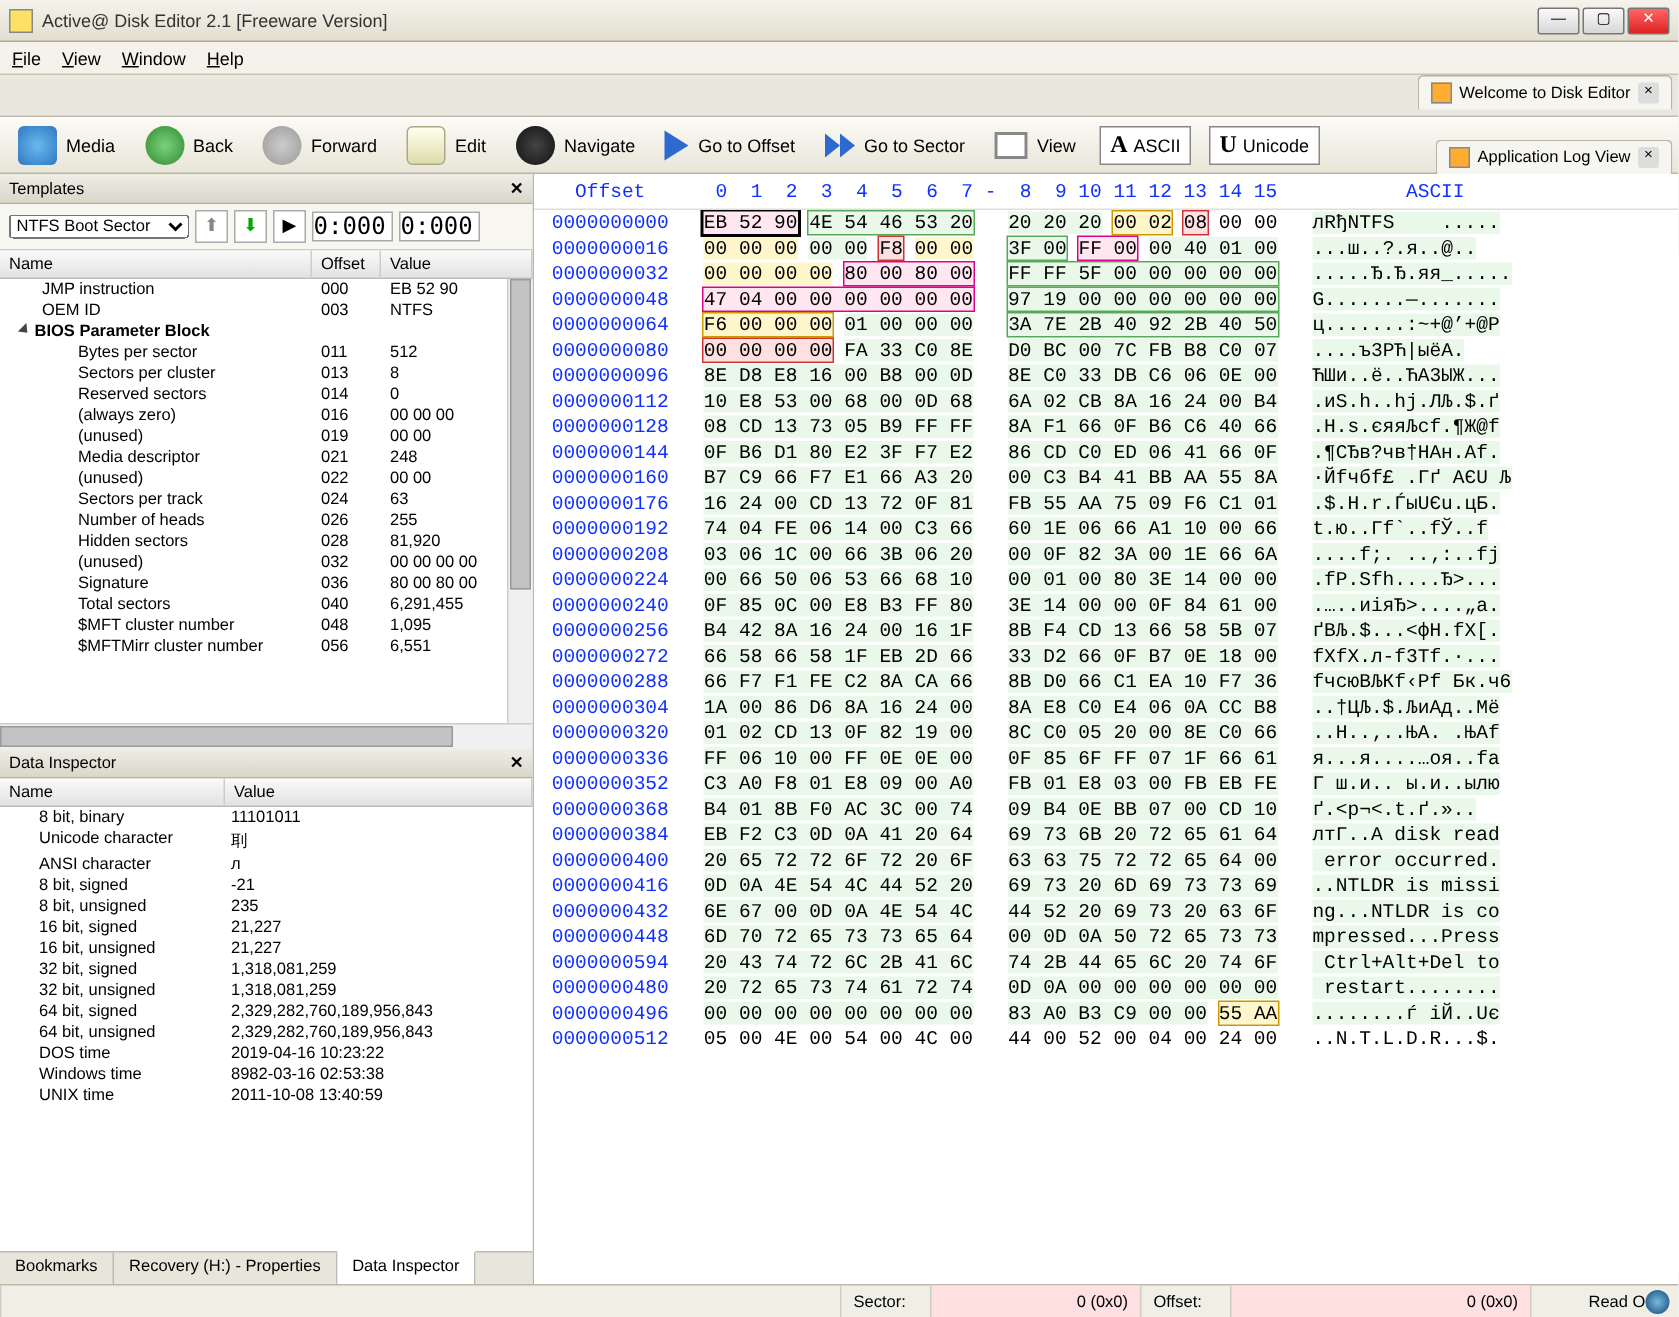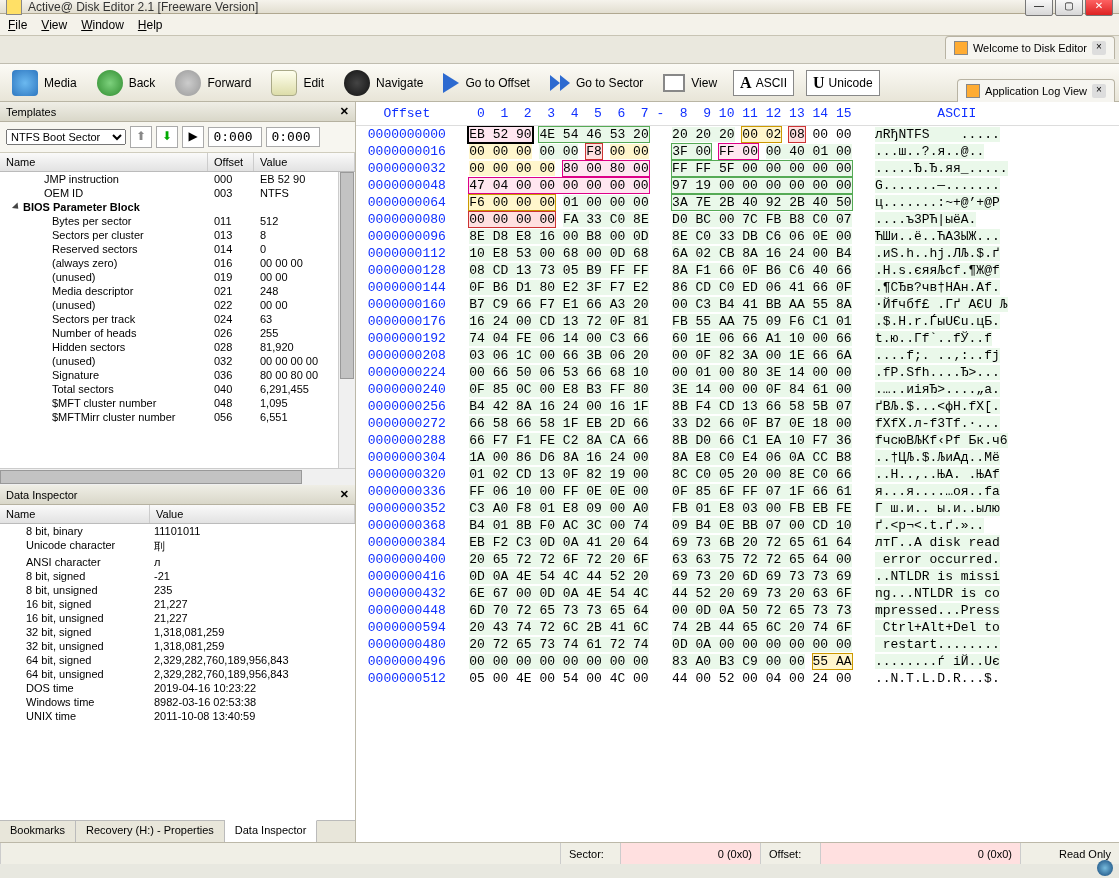--- a/index.html
+++ b/index.html
@@ -1,19 +1,19 @@
 <!DOCTYPE html>
 <html><head>
 <meta charset="utf-8">
 <style>
 * { box-sizing: border-box; margin: 0; padding: 0; }
 body { font-family: "Segoe UI", Tahoma, sans-serif; font-size: 12px; background: #e8e8e0; width: 1119px; height: 878px; overflow: hidden; position: relative; }
 
 
-.titlebar { height: 14px; background: linear-gradient(#f5f3ec, #e2ded0); border-bottom: 1px solid #b0a890; display: flex; align-items: center; padding: 0 6px; }
+.titlebar { height: 28px; background: linear-gradient(#f5f3ec, #e2ded0); border-bottom: 1px solid #b0a890; display: flex; align-items: center; padding: 0 6px; }
 .titlebar .icon { width: 16px; height: 16px; background: #ffe066; border: 1px solid #888; margin-right: 6px; }
 .titlebar .title { flex: 1; color: #333; }
 .winbtns { display: flex; gap: 2px; }
 .winbtn { width: 28px; height: 18px; border: 1px solid #777; background: linear-gradient(#fafafa,#d7d7d7); border-radius: 2px; text-align: center; line-height: 14px; font-size: 10px; }
 .winbtn.close { background: linear-gradient(#f66,#d22); color: #fff; }
 
 .menubar { height: 22px; background: #f4f2ea; border-bottom: 1px solid #c8c4b4; display: flex; align-items: center; padding: 0 8px; gap: 14px; }
 .menubar span { text-decoration: underline; text-decoration-color: transparent; }
 .menubar span::first-letter { text-decoration: underline; }
 
@@ -44,28 +44,28 @@
 .leftcol { width: 356px; display: flex; flex-direction: column; border-right: 1px solid #bcb8a8; background: #f2f1ea; }
 
 .panelhdr { background: linear-gradient(#efeee6,#d9d7c9); border-bottom: 1px solid #b5b1a0; padding: 3px 6px; display: flex; justify-content: space-between; align-items: center; font-size: 11px; }
 .panelhdr .x { cursor: pointer; font-weight: bold; }
 
 .tplctl { background: #f7f6f0; padding: 4px 6px; display: flex; align-items: center; gap: 4px; border-bottom: 1px solid #d0cdbe; }
 .tplctl select { font-size: 11px; width: 120px; }
 .smbtn { width: 22px; height: 22px; border: 1px solid #aaa; background: #fff; text-align: center; line-height: 18px; font-size: 12px; }
 .smbtn.up { color: #888; }
 .smbtn.dn { color: #0a0; }
-.numbox { width: 54px; height: 20px; border: 1px solid #aaa; background: #fff; text-align: center; padding-right: 4px; line-height: 18px; font-family: monospace; font-size: 13px; }
+.numbox { width: 54px; height: 20px; border: 1px solid #aaa; background: #fff; text-align: center; padding-right: 4px; line-height: 18px; font-family: monospace; font-size: 16px; }
 
 .gridhdr { display: flex; background: linear-gradient(#fafafa,#e2e2e2); border-bottom: 1px solid #bbb; font-size: 11px; }
 .gridhdr div { padding: 3px 6px; border-right: 1px solid #ccc; }
 
 .treearea { flex: 1; overflow: auto; background: #fff; position: relative; }
 .treearea .row { display: flex; font-size: 11px; padding: 1px 0; }
-.treearea .row .c0 { width: 214px; padding-left: 44px; }
+.treearea .row .c0 { width: 214px; padding-left: 28px; }
 .treearea .row.lvl2 .c0 { padding-left: 52px; }
 .treearea .row.hdr .c0 { padding-left: 14px; font-weight: bold; }
 .treearea .row .c1 { width: 46px; }
 .treearea .row .c2 { flex: 1; }
 .treearea .tri { display:inline-block;width:0;height:0;border-left:5px solid #444;border-top:4px solid transparent;border-bottom:4px solid transparent;margin-right:4px;transform:rotate(45deg); }
 .vscroll { position:absolute; right:0; top:0; bottom:0; width:17px; background:#f0f0f0; border-left:1px solid #ccc; }
 .vscroll .thumb { position:absolute; left:1px; right:1px; background:#c3c3c3; border:1px solid #999; }
 .hscroll { height:17px; background:#f0f0f0; border-top:1px solid #ccc; position:relative; }
 .hscroll .thumb { position:absolute; top:1px; bottom:1px; background:#c3c3c3; border:1px solid #999; }
 

